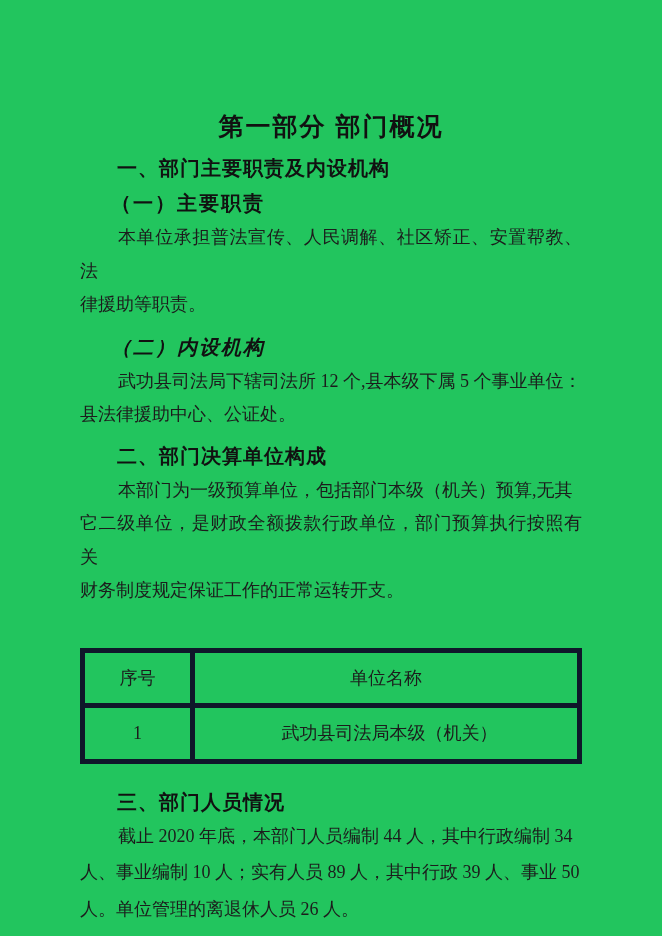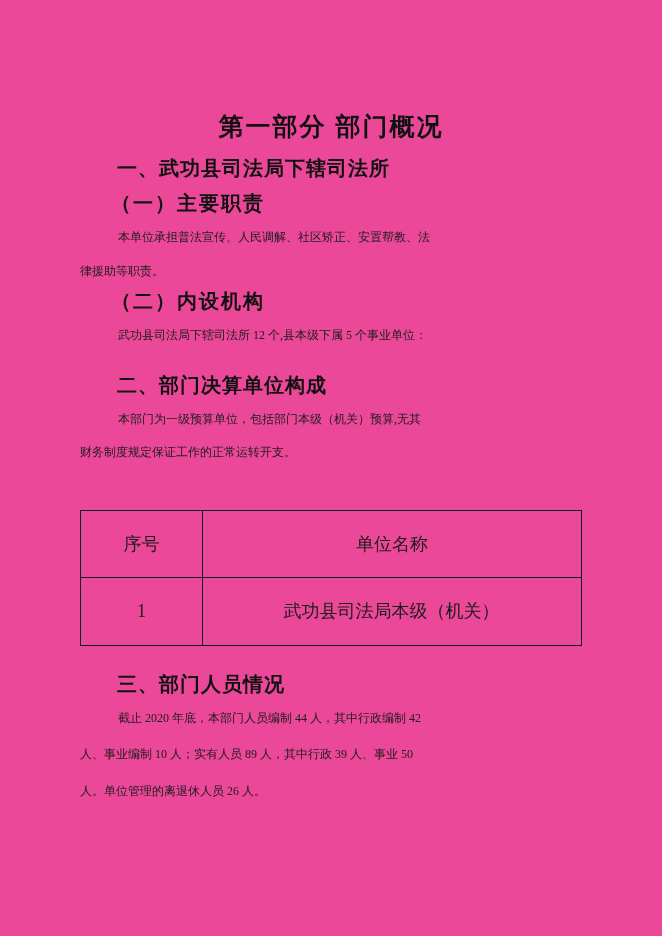--- a/index.html
+++ b/index.html
@@ -4,21 +4,21 @@
 <style>
   html, body {
     margin: 0;
     padding: 0;
     background: #ffffff;
   }
   .page {
     position: relative;
     width: 662px;
     height: 936px;
-    background: #ec4899;
+    background: #22c55e;
     color: #1c1c1c;
     overflow: hidden;
     font-family: "Liberation Serif", "DejaVu Serif", serif;
   }
   .content {
     margin: 0 80px;
     padding-top: 108px;
   }
   .doc-title {
     margin: 0;
@@ -33,105 +33,107 @@
   .h-level1 {
     margin: 10px 0 0 0;
     padding-left: 37px;
     font-family: "Liberation Sans", "DejaVu Sans", sans-serif;
     font-weight: bold;
     font-size: 20px;
     line-height: 28px;
     letter-spacing: 1px;
     color: #111111;
   }
-  .h-level1.tight { margin-top: 18px; }
+  .h-level1.tight { margin-top: 10px; }
   .h-level1.after-table { margin-top: 24px; }
   .h-level2 {
     margin: 8px 0 0 0;
     padding-left: 31px;
     font-family: "Liberation Serif", "DejaVu Serif", serif;
     font-weight: bold;
     font-size: 20px;
     line-height: 27px;
     letter-spacing: 2px;
     color: #111111;
   }
-  .h-level2.flush { margin-top: 0; }
+  .h-level2.flush { margin-top: 12px; font-style: italic; }
   .body-para {
     margin: 4px 0 0 0;
-    font-size: 12px;
+    font-size: 18px;
     line-height: 33.5px;
     text-align: justify;
     color: #1c1c1c;
   }
   .body-para.last { margin-top: 2px; line-height: 36.5px; }
   .ln { display: block; }
   .ln.indent { text-indent: 38px; }
   .unit-table {
     width: 100%;
     margin-top: 40px;
     border-collapse: collapse;
     table-layout: fixed;
     font-size: 18px;
     color: #1c1c1c;
   }
   .unit-table th, .unit-table td {
-    border: 1px solid #0f172a;
+    border: 5px solid #0f172a;
     font-weight: normal;
-    padding: 16px;
+    padding: 8px;
   }
   .unit-table th { height: 34px; text-align: center; }
   .unit-table td { height: 35px; text-align: center; }
   .unit-table .col-index { width: 89px; }
   .unit-table td.unit-name {
     text-align: center;
     padding-left: 15px;
   }
 </style>
 </head>
 <body>
 
 <div class="page">
   <div class="content">
 
     <h1 class="doc-title">第一部分 部门概况</h1>
 
-    <h2 class="h-level1">一、武功县司法局下辖司法所</h2>
+    <h2 class="h-level1">一、部门主要职责及内设机构</h2>
 
     <h3 class="h-level2">（一）主要职责</h3>
     <p class="body-para">
       <span class="ln indent">本单位承担普法宣传、人民调解、社区矫正、安置帮教、法</span>
       <span class="ln">律援助等职责。</span>
     </p>
 
     <h3 class="h-level2 flush">（二）内设机构</h3>
     <p class="body-para">
       <span class="ln indent">武功县司法局下辖司法所 12 个,县本级下属 5 个事业单位：</span>
+      <span class="ln">县法律援助中心、公证处。</span>
     </p>
 
     <h2 class="h-level1 tight">二、部门决算单位构成</h2>
     <p class="body-para">
       <span class="ln indent">本部门为一级预算单位，包括部门本级（机关）预算,无其</span>
+      <span class="ln">它二级单位，是财政全额拨款行政单位，部门预算执行按照有关</span>
       <span class="ln">财务制度规定保证工作的正常运转开支。</span>
     </p>
 
     <table class="unit-table">
       <tbody>
           <tr>
         <th class="col-index">序号</th>
         <th>单位名称</th>
       </tr>
       <tr>
         <td>1</td>
         <td class="unit-name">武功县司法局本级（机关）</td>
       </tr>
     </tbody>
       </table>
 
     <h2 class="h-level1 after-table">三、部门人员情况</h2>
     <p class="body-para last">
-      <span class="ln indent">截止 2020 年底，本部门人员编制 44 人，其中行政编制 42</span>
+      <span class="ln indent">截止 2020 年底，本部门人员编制 44 人，其中行政编制 34</span>
       <span class="ln">人、事业编制 10 人；实有人员 89 人，其中行政 39 人、事业 50</span>
       <span class="ln">人。单位管理的离退休人员 26 人。</span>
     </p>
 
   </div>
 </div>
 
 </body></html>

